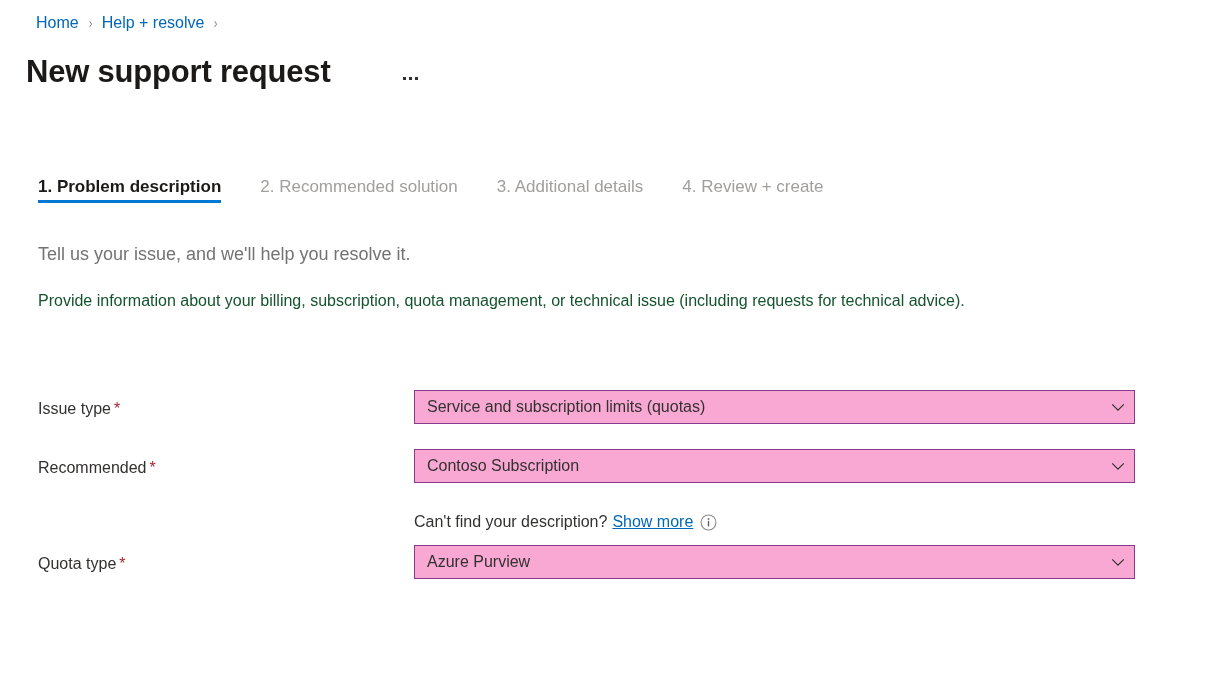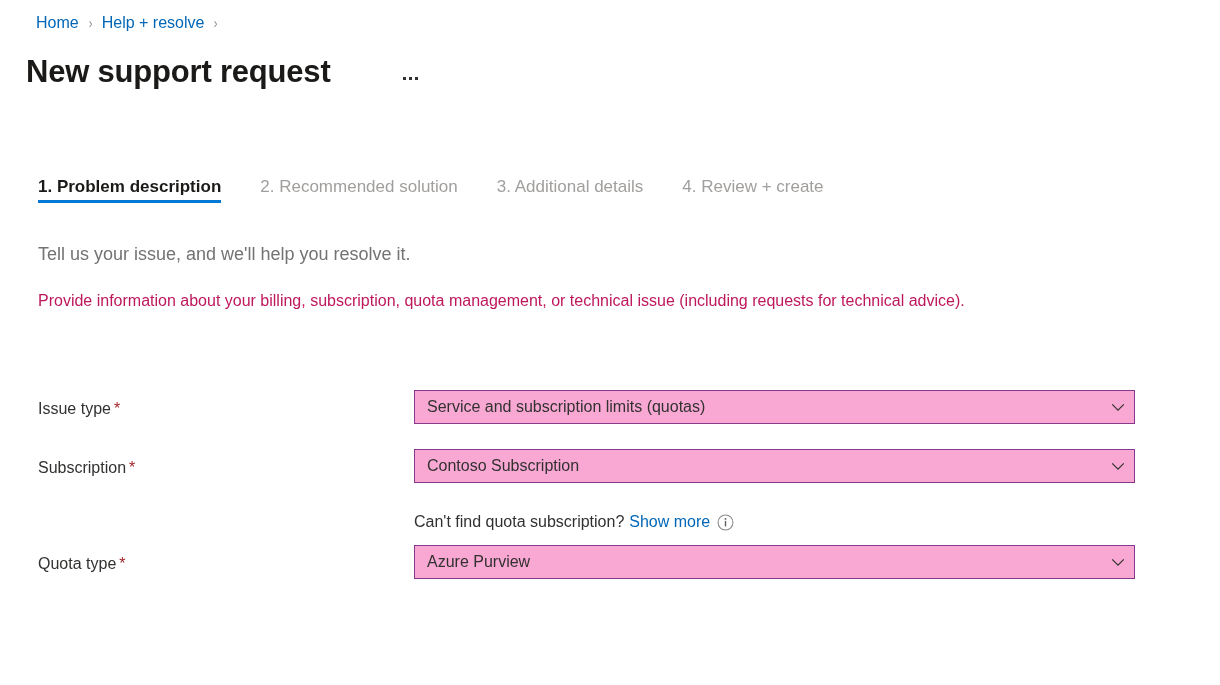--- a/index.html
+++ b/index.html
@@ -122,21 +122,21 @@
     color: #737373;
     margin: 0;
   }
   .intro-text {
     position: absolute;
     left: 38px;
     top: 288px;
     width: 1078px;
     font-size: 16px;
     line-height: 26px;
-    color: #be185d;
+    color: #14532d;
     margin: 0;
   }
 
   
   .form {
     position: absolute;
     left: 0;
     top: 390px;
     width: 1220px;
   }
@@ -197,20 +197,21 @@
     align-items: center;
     font-size: 16px;
     line-height: 22px;
     color: #323130;
     white-space: nowrap;
   }
   .helper-link {
     color: #0067b8;
     cursor: pointer;
     margin-left: 5px;
+    text-decoration: underline;
   }
   .info-icon {
     margin-left: 7px;
     width: 17px;
     height: 17px;
     display: inline-block;
     cursor: pointer;
   }
 </style>
 </head>
@@ -253,21 +254,21 @@
       <div class="dropdown">
         <span class="value">Service and subscription limits (quotas)</span>
         <svg class="chevron" viewBox="0 0 16 16">
           <path d="M2.2 5.3 L8 11.1 L13.8 5.3" fill="none" stroke="#323130" stroke-width="1.2"></path>
         </svg>
       </div>
     </div>
 
     <div class="field-row">
       <div class="field-label">
-        <span>Subscription</span><span class="req">*</span>
+        <span>Recommended</span><span class="req">*</span>
       </div>
       <div class="dropdown">
         <span class="value">Contoso Subscription</span>
         <svg class="chevron" viewBox="0 0 16 16">
           <path d="M2.2 5.3 L8 11.1 L13.8 5.3" fill="none" stroke="#323130" stroke-width="1.2"></path>
         </svg>
       </div>
     </div>
 
     <div class="field-row" style="height:59px;margin-top:37px;">
@@ -277,21 +278,21 @@
       <div class="dropdown">
         <span class="value">Azure Purview</span>
         <svg class="chevron" viewBox="0 0 16 16">
           <path d="M2.2 5.3 L8 11.1 L13.8 5.3" fill="none" stroke="#323130" stroke-width="1.2"></path>
         </svg>
       </div>
     </div>
   </div>
 
   <div class="helper-row">
-    <span>Can't find quota subscription?</span>
+    <span>Can't find your description?</span>
     <span class="helper-link">Show more</span>
     <svg class="info-icon" viewBox="0 0 16 16">
       <circle cx="8" cy="8" r="7" fill="none" stroke="#8a8886" stroke-width="1"></circle>
       <circle cx="8" cy="4.6" r="0.85" fill="#605e5c"></circle>
       <rect x="7.35" y="6.5" width="1.3" height="5.2" fill="#605e5c"></rect>
     </svg>
   </div>
 
 </div>
 

